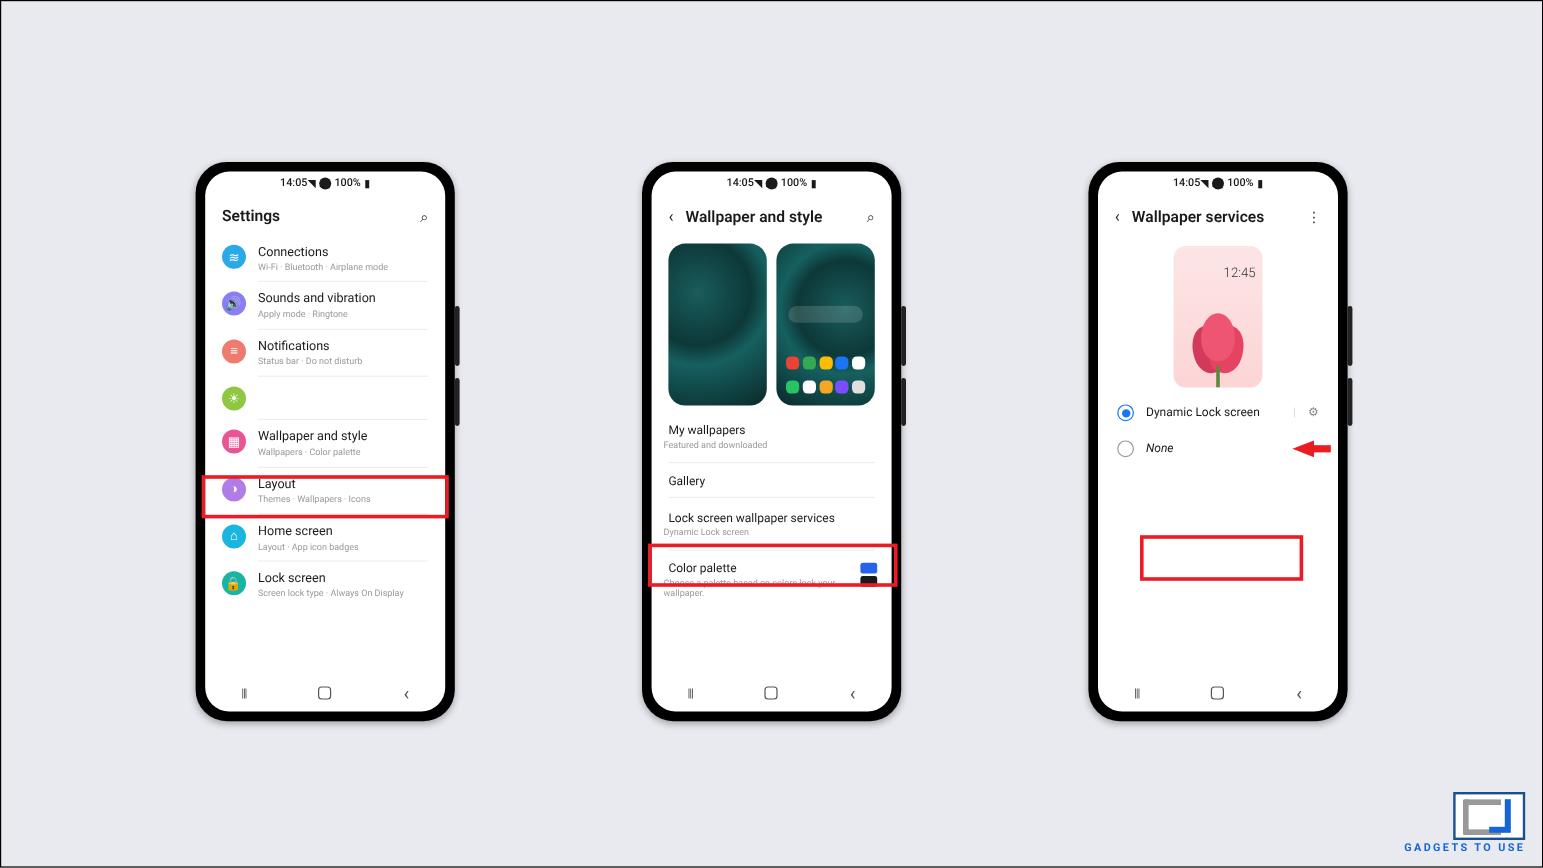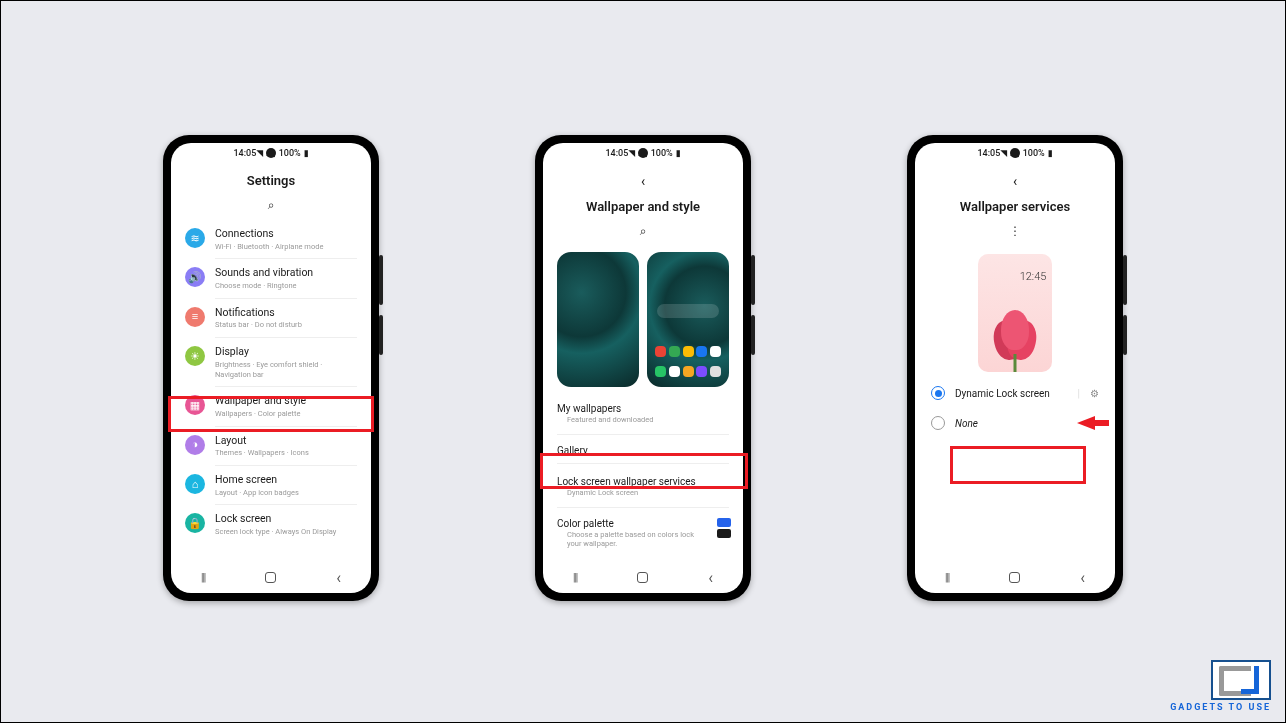--- a/index.html
+++ b/index.html
@@ -55,21 +55,21 @@
 .statusbar {
   height: 20px;
   display: flex;
   justify-content: center;
   align-items: center;
   padding: 0 12px;
   font-size: 9px;
   font-weight: 500;
 }
 .statusbar .right { display:flex; gap:3px; align-items:center; }
-.header { display:flex; align-items:center; gap:10px; padding: 10px 14px 8px; flex-direction: column; }
+.header { display:flex; align-items:center; gap:10px; padding: 10px 14px 8px; }
 .header .title { font-size: 13px; font-weight:600; flex:1; }
 .header .back { font-size:14px; }
 .header .icon-search, .header .icon-more { font-size:12px; color:#333; }
 .content { flex:1; overflow:hidden; padding: 0 0; }
 .row {
   display:flex; align-items:flex-start; gap:10px;
   padding: 7px 14px; position:relative;
 }
 .row .ico {
   width:20px; height:20px; border-radius:50%;
@@ -95,21 +95,21 @@
   flex:1; height:135px; border-radius:14px; position:relative; overflow:hidden;
 }
 .preview.lock { background: radial-gradient(circle at 30% 30%, #1a5c5c 0%, #0d3838 40%, #166060 55%, #0a2828 100%); }
 .preview.home { background: radial-gradient(circle at 70% 40%, #1a5c5c 0%, #0d3838 40%, #166060 55%, #0a2828 100%); }
 .preview.home .approw { position:absolute; left:8px; right:8px; display:flex; justify-content:space-between; }
 .preview.home .approw.r1 { bottom:30px; }
 .preview.home .approw.r2 { bottom:10px; }
 .preview.home .app { width:11px; height:11px; border-radius:4px; }
 .preview .wbar { position:absolute; top:52px; left:10px; right:10px; height:14px; background:rgba(255,255,255,.15); border-radius:7px; }
 .sec-title { font-size:10px; padding: 6px 14px 1px; color:#1a1a1a; }
-.sec-sub { font-size:7.5px; color:#9a9a9a; padding: 0 24px 6px; }
+.sec-sub { font-size:7.5px; color:#9a9a9a; padding: 0 10px 6px; }
 .palette { position:absolute; right:12px; top:6px; display:flex; flex-direction:column; gap:2px; }
 .palette .sw { width:14px; height:9px; border-radius:2px; }
 
 .wp-preview {
   width:74px; height:118px; border-radius:10px; margin: 8px auto 6px;
   background: linear-gradient(#fde5e5,#fcd5d5);
   position:relative; overflow:hidden;
 }
 .wp-preview .clock { font-size:11px; font-weight:300; text-align:center; padding-top:16px; color:#333;margin-left:36px; }
 .wp-preview .flower {
@@ -186,38 +186,34 @@
             <div class="txt">
               <div class="t1">Connections</div>
               <div class="t2">Wi-Fi · Bluetooth · Airplane mode</div>
             </div>
           </div>
           <div class="divider"></div>
           <div class="row">
             <div class="ico" style="background:#8a7df5">🔊</div>
             <div class="txt">
               <div class="t1">Sounds and vibration</div>
-              <div class="t2">Choose mode · Ringtone</div>
+              <div class="t2">Apply mode · Ringtone</div>
             </div>
           </div>
           <div class="divider"></div>
           <div class="row">
             <div class="ico" style="background:#ef7a6e">≡</div>
             <div class="txt">
               <div class="t1">Notifications</div>
               <div class="t2">Status bar · Do not disturb</div>
             </div>
           </div>
           <div class="divider"></div>
           <div class="row">
             <div class="ico" style="background:#8fc742">☀</div>
-            <div class="txt">
-              <div class="t1">Display</div>
-              <div class="t2">Brightness · Eye comfort shield · Navigation bar</div>
-            </div>
           </div>
           <div class="divider"></div>
           <div class="row">
             <div class="ico" style="background:#e85594">▦</div>
             <div class="txt">
               <div class="t1">Wallpaper and style</div>
               <div class="t2">Wallpapers · Color palette</div>
             </div>
           </div>
           <div class="divider"></div>

